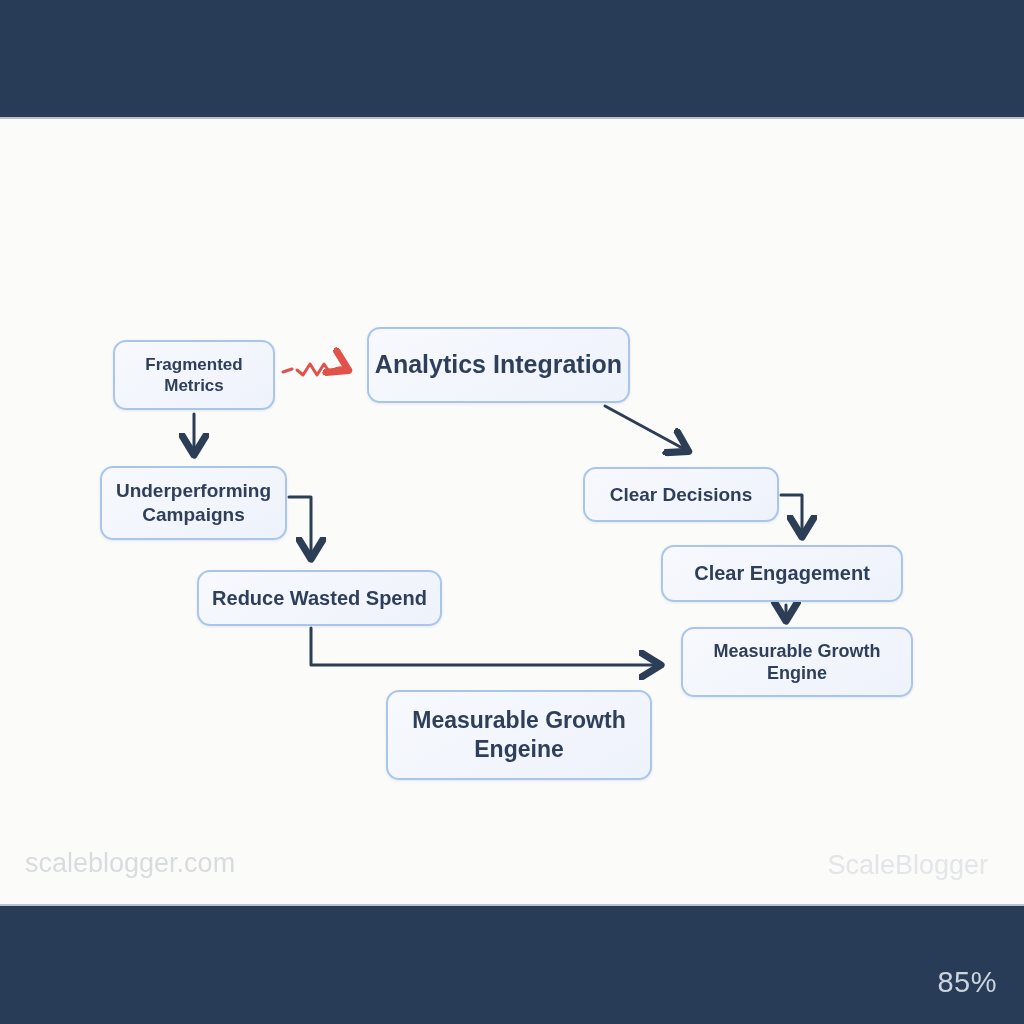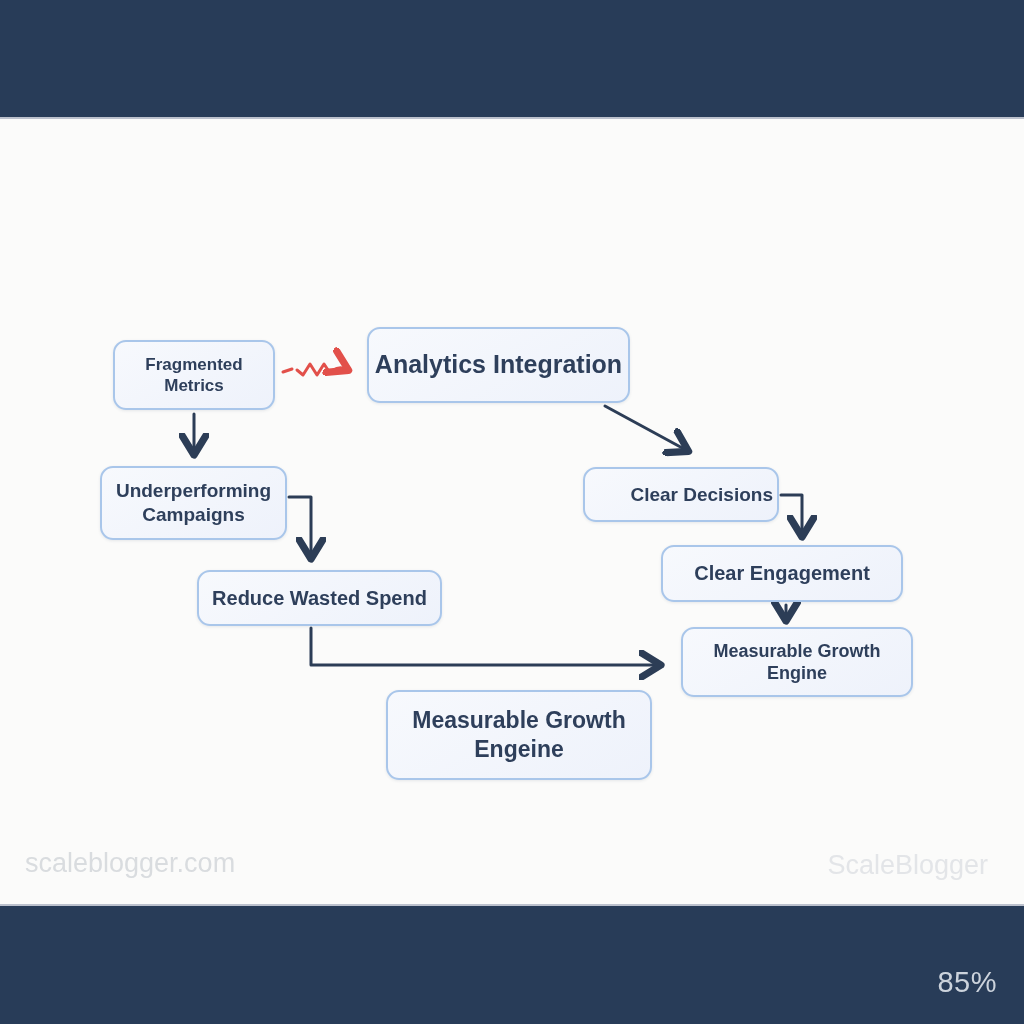--- a/index.html
+++ b/index.html
@@ -40,21 +40,21 @@
     border:2.5px solid var(--node-border);
     border-radius:13px;
     color:var(--node-text);font-weight:bold;
     padding:4px 4px;line-height:1.25;
     box-shadow:0 1px 3px rgba(40,60,90,0.10);
   }
   #node-fragmented{left:113px;top:340px;width:162px;height:70px;font-size:17px;}
   #node-analytics{left:367px;top:327px;width:263px;height:76px;font-size:25px;}
   #node-underperforming{left:100px;top:466px;width:187px;height:74px;font-size:19px;}
   #node-reduce{left:197px;top:570px;width:245px;height:56px;font-size:20px;text-align:right;}
-  #node-clear{left:583px;top:467px;width:196px;height:55px;font-size:19px;justify-content:flex-end;}
+  #node-clear{left:583px;top:467px;width:196px;height:55px;font-size:19px;}
   #node-boost{left:661px;top:545px;width:242px;height:57px;font-size:20px;}
   #node-mge-right{left:681px;top:627px;width:232px;height:70px;font-size:18px;}
   #node-mge-bottom{left:386px;top:690px;width:266px;height:90px;font-size:23px;}
   svg.arrow-layer{position:absolute;left:0;top:0;width:1024px;height:1024px;pointer-events:none;}
   .arrow{stroke:var(--arrow,#2c3d56);stroke-width:3;fill:none;stroke-linecap:round;stroke-linejoin:round;}
   .squiggle{stroke:var(--alert-arrow,#e2504a);stroke-width:3;fill:none;stroke-linecap:round;stroke-linejoin:round;}
   .watermark{position:absolute;font-size:27px;font-weight:normal;}
   .watermark.left{left:25px;top:848px;color:var(--watermark-left);}
   .watermark.right{right:36px;top:850px;color:var(--watermark-right);}
   .footer-percent{

